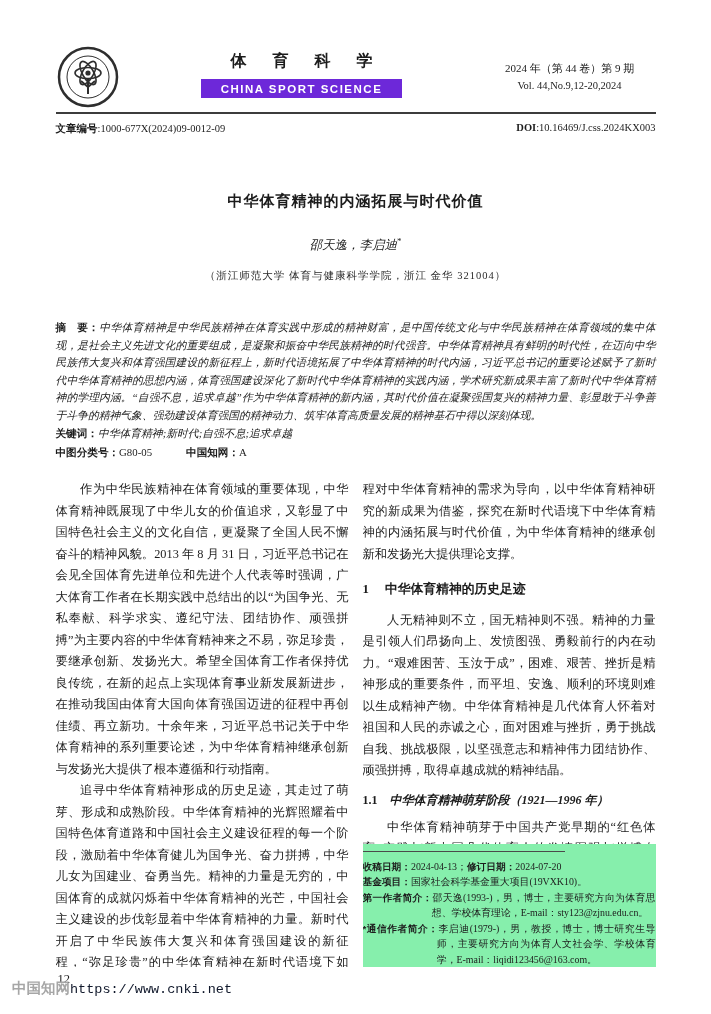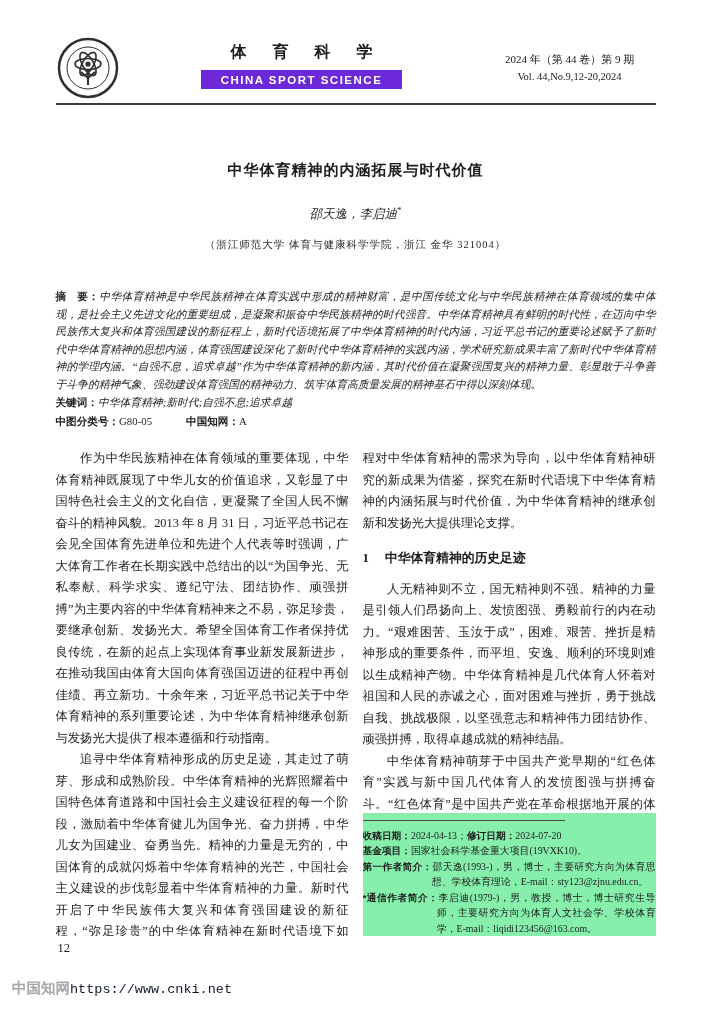--- a/index.html
+++ b/index.html
@@ -6,21 +6,21 @@
   html, body { margin: 0; padding: 0; background: #e8e8e8; }
   .page {
     position: relative;
     width: 711px; height: 1014px;
     margin: 0 auto;
     background: #ffffff;
     color: #1c1c1c;
     font-family: "Liberation Serif", "DejaVu Serif", serif;
     overflow: hidden;
   }
-  .content { width: 600px; margin: 8px auto; padding-top: 28px; }
+  .content { width: 600px; margin: 17px auto; padding-top: 28px; }
 
   
   .header { display: flex; align-items: flex-start; }
   .logo-wrap { width: 64px; height: 64px; flex: 0 0 64px; }
   .head-center { flex: 1; display: flex; flex-direction: column; align-items: center; padding-top: 6px; }
   .jt-cn { font-size: 16px; font-weight: bold; letter-spacing: 11px; text-indent: 11px; }
   .jt-en-box {
     margin-top: 7px; background: #6d28d9; color: #ffffff;
     font-family: "Liberation Sans", "DejaVu Sans", sans-serif;
     font-size: 11.5px; font-weight: bold; letter-spacing: 1.5px;
@@ -96,20 +96,24 @@
         <div class="jt-cn">体 育 科 学</div>
         <div class="jt-en-box">CHINA SPORT SCIENCE</div>
       </div>
       <div class="head-right">
         <div class="cn">2024 年（第 44 卷）第 9 期</div>
         <div class="en">Vol. 44,No.9,12-20,2024</div>
       </div>
     </div>
     <div class="header-rule"></div>
 
+    <div class="meta-row">
+      <div><span class="b">文章编号</span><span>:1000-677X(2024)09-0012-09</span></div>
+      <div><span class="b">DOI</span><span>:10.16469/J.css.2024KX003</span></div>
+    </div>
 
     <h1 class="title">中华体育精神的内涵拓展与时代价值</h1>
     <div class="authors"><span>邵天逸，李启迪</span><sup>*</sup></div>
     <div class="affil">（浙江师范大学 体育与健康科学学院，浙江 金华 321004）</div>
 
     <div class="abstract">
       <span class="lbl-hei">摘　要：</span><span>中华体育精神是中华民族精神在体育实践中形成的精神财富，是中国传统文化与中华民族精神在体育领域的集中体现，是社会主义先进文化的重要组成，是凝聚和振奋中华民族精神的时代强音。中华体育精神具有鲜明的时代性，在迈向中华民族伟大复兴和体育强国建设的新征程上，新时代语境拓展了中华体育精神的时代内涵，习近平总书记的重要论述赋予了新时代中华体育精神的思想内涵，体育强国建设深化了新时代中华体育精神的实践内涵，学术研究新成果丰富了新时代中华体育精神的学理内涵。“自强不息，追求卓越”作为中华体育精神的新内涵，其时代价值在凝聚强国复兴的精神力量、彰显敢于斗争善于斗争的精神气象、强劲建设体育强国的精神动力、筑牢体育高质量发展的精神基石中得以深刻体现。</span>
     </div>
     <div class="kw-line">
       <span class="lbl-hei">关键词：</span><span>中华体育精神;新时代;自强不息;追求卓越</span>
@@ -122,20 +126,23 @@
       <div class="col col-left">
         <p>作为中华民族精神在体育领域的重要体现，中华体育精神既展现了中华儿女的价值追求，又彰显了中国特色社会主义的文化自信，更凝聚了全国人民不懈奋斗的精神风貌。2013 年 8 月 31 日，习近平总书记在会见全国体育先进单位和先进个人代表等时强调，广大体育工作者在长期实践中总结出的以“为国争光、无私奉献、科学求实、遵纪守法、团结协作、顽强拼搏”为主要内容的中华体育精神来之不易，弥足珍贵，要继承创新、发扬光大。希望全国体育工作者保持优良传统，在新的起点上实现体育事业新发展新进步，在推动我国由体育大国向体育强国迈进的征程中再创佳绩、再立新功。十余年来，习近平总书记关于中华体育精神的系列重要论述，为中华体育精神继承创新与发扬光大提供了根本遵循和行动指南。</p>
         <p>追寻中华体育精神形成的历史足迹，其走过了萌芽、形成和成熟阶段。中华体育精神的光辉照耀着中国特色体育道路和中国社会主义建设征程的每一个阶段，激励着中华体育健儿为国争光、奋力拼搏，中华儿女为国建业、奋勇当先。精神的力量是无穷的，中国体育的成就闪烁着中华体育精神的光芒，中国社会主义建设的步伐彰显着中华体育精神的力量。新时代开启了中华民族伟大复兴和体育强国建设的新征程，“弥足珍贵”的中华体育精神在新时代语境下如何“继承创新、发扬光大”是本文的思考逻辑。本文以习近平总书记关于中华体育精神的系列重要论述为遵循，以中华民族伟大复兴和体育强国建设新征</p>
       </div>
       <div class="col col-right">
         <p class="noindent">程对中华体育精神的需求为导向，以中华体育精神研究的新成果为借鉴，探究在新时代语境下中华体育精神的内涵拓展与时代价值，为中华体育精神的继承创新和发扬光大提供理论支撑。</p>
         <div class="sec-h">
           <span class="no">1</span><span>中华体育精神的历史足迹</span>
         </div>
         <p>人无精神则不立，国无精神则不强。精神的力量是引领人们昂扬向上、发愤图强、勇毅前行的内在动力。“艰难困苦、玉汝于成”，困难、艰苦、挫折是精神形成的重要条件，而平坦、安逸、顺利的环境则难以生成精神产物。中华体育精神是几代体育人怀着对祖国和人民的赤诚之心，面对困难与挫折，勇于挑战自我、挑战极限，以坚强意志和精神伟力团结协作、顽强拼搏，取得卓越成就的精神结晶。</p>
+        <div class="subsec-h">
+          <span class="no">1.1</span><span>中华体育精神萌芽阶段（1921—1996 年）</span>
+        </div>
         <p>中华体育精神萌芽于中国共产党早期的“红色体育”实践与新中国几代体育人的发愤图强与拼搏奋斗。“红色体育”是中国共产党在革命根据地开展的体育形态，是中</p>
 
         <div class="fn">
           <div class="fn-rule"></div>
           <div class="fn-item">
             <span class="lbl-hei">收稿日期：</span><span>2024-04-13；</span><span class="lbl-hei">修订日期：</span><span>2024-07-20</span>
           </div>
           <div class="fn-item hang-5">
             <span class="lbl-hei">基金项目：</span><span>国家社会科学基金重大项目(19VXK10)。</span>
           </div>

